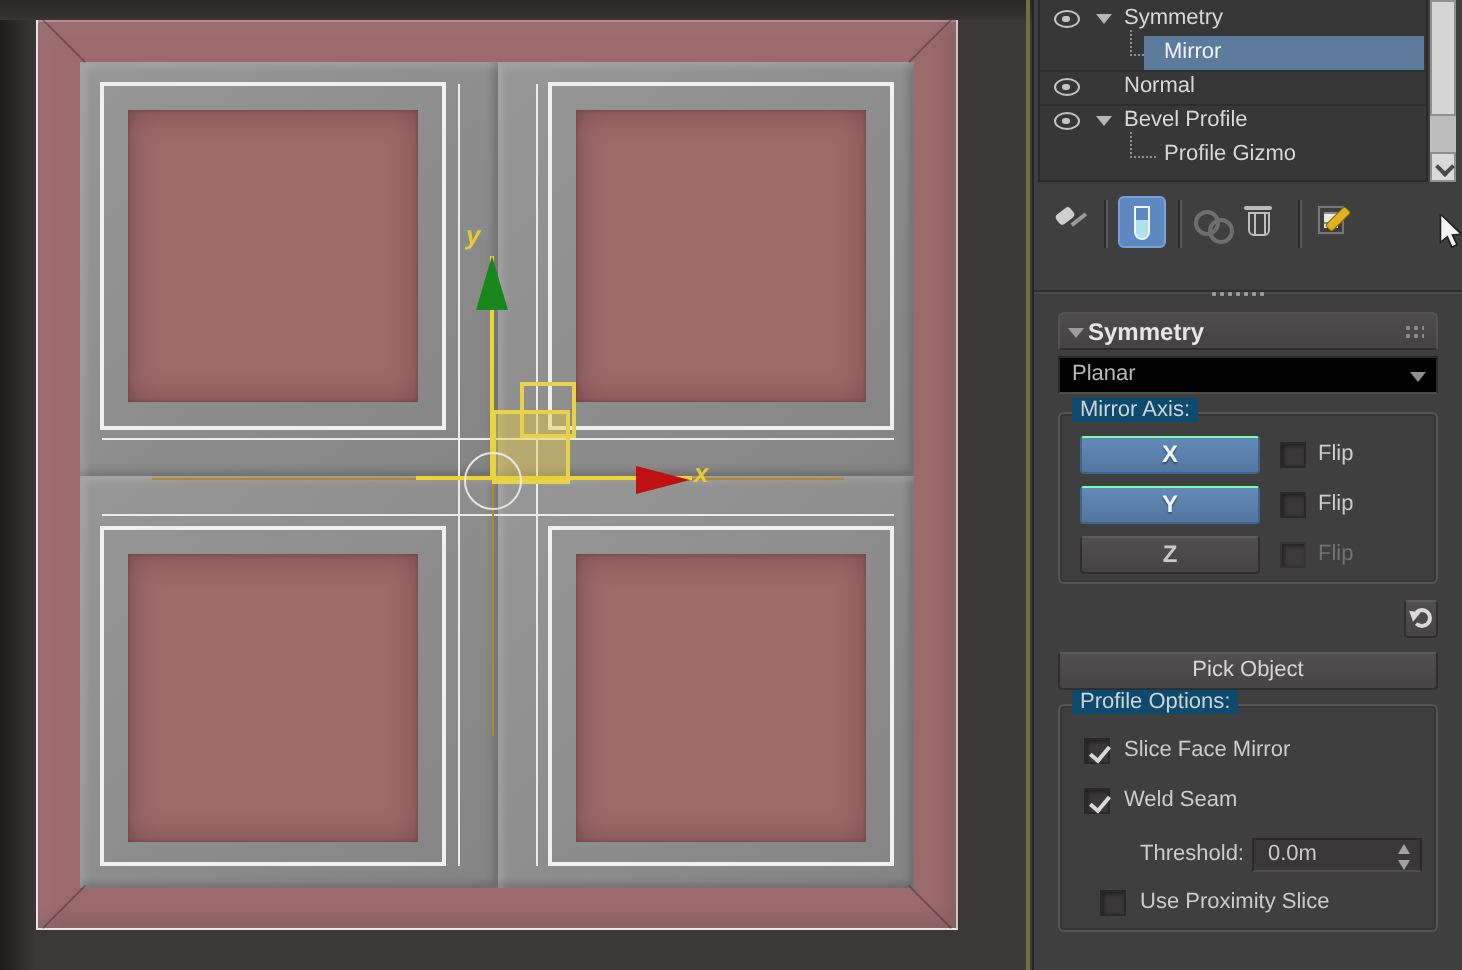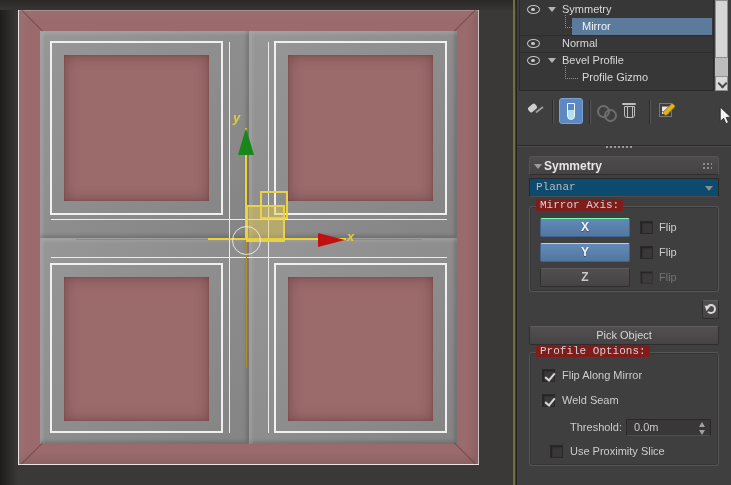--- a/index.html
+++ b/index.html
@@ -100,27 +100,27 @@
 
   
   .rollout-hdr{position:absolute;left:12px;top:156px;width:190px;height:19px;box-sizing:border-box;
     background:linear-gradient(180deg,#4e4c4c,#444242);border:1px solid #555353;border-bottom-color:#2f2d2d;
     border-radius:3px 3px 0 0;color:#e6e6e6;font-weight:bold;font-size:12px;line-height:18px;}
   .hdr-arrow{position:absolute;left:4px;top:7px;width:0;height:0;border-left:4px solid transparent;
     border-right:4px solid transparent;border-top:5px solid #9e9e9e;}
   .hdr-grip{position:absolute;right:6px;top:5px;width:10px;height:9px;
     background-image:radial-gradient(circle,#8d8d8d 1px,transparent 1.2px);background-size:4px 4px;}
   .dropdown{position:absolute;left:12px;top:178px;width:190px;height:19px;box-sizing:border-box;
-    background:#0c4a6e;border:1px solid #2a2828;border-bottom-color:#4e4c4c;color:#b9b9b9;line-height:17px;font-family:Liberation Mono, monospace;}
+    background:#000000;border:1px solid #2a2828;border-bottom-color:#4e4c4c;color:#b9b9b9;line-height:17px;}
   .dd-arrow{position:absolute;right:5px;top:7px;width:0;height:0;border-left:4px solid transparent;
     border-right:4px solid transparent;border-top:5px solid #8d8d8d;}
 
   .groupbox{position:absolute;left:12px;box-sizing:border-box;width:190px;
     border:1px solid #565656;border-radius:3px;box-shadow:inset 0 0 0 1px rgba(0,0,0,.15);}
-  .gb-label{position:absolute;top:-8px;left:6px;background:#7f1d1d;padding:0 4px;color:#d2d2d2;white-space:nowrap;font-family:Liberation Mono, monospace;}
+  .gb-label{position:absolute;top:-8px;left:6px;background:#0c4a6e;padding:0 4px;color:#d2d2d2;white-space:nowrap;}
 
   .btn{position:absolute;box-sizing:border-box;background:linear-gradient(180deg,#514f4f,#454343);
     border:1px solid #2f2d2d;border-top-color:#5e5c5c;border-radius:2px;color:#d6d6d6;
     text-align:center;cursor:default;}
   .btn-axis{width:90px;height:19px;line-height:17px;font-weight:bold;font-size:12px;color:#c9c9c9;}
   .btn-axis.active{background:linear-gradient(180deg,#6389b8,#52779f);border:1px solid #40648c;
     border-top-color:#7fa;color:#f0f4fa;text-shadow:0 1px 1px rgba(0,0,0,.4);}
   .cb{position:absolute;width:13px;height:13px;background:#3a3838;border:1px solid #2a2828;
     box-shadow:inset 1px 1px 2px rgba(0,0,0,.45);box-sizing:border-box;}
   .cb.disabled{background:#3d3b3b;border-color:#343232;}
@@ -287,21 +287,21 @@
     </div>
 
     <div class="btn" style="left:12px;top:326px;width:190px;height:19px;line-height:17px;">Pick Object</div>
 
     <div class="groupbox" style="top:352px;height:114px;">
       <span class="gb-label">Profile Options:</span>
 
       <span class="cb on" style="left:12px;top:16px;">
           <span class="check"></span>
         </span>
-      <span class="cb-label" style="left:32px;top:16px;">Flip Along Mirror</span>
+      <span class="cb-label" style="left:32px;top:16px;">Slice Face Mirror</span>
 
       <span class="cb on" style="left:12px;top:41px;">
           <span class="check"></span>
         </span>
       <span class="cb-label" style="left:32px;top:41px;">Weld Seam</span>
 
       <span class="cb-label" style="left:40px;top:68px;width:52px;text-align:right;">Threshold:</span>
       <div class="spin-field" style="left:96px;top:66px;width:85px;height:17px;">
         <span style="position:absolute;left:7px;">0.0m</span>
         <span class="spin-btns">

